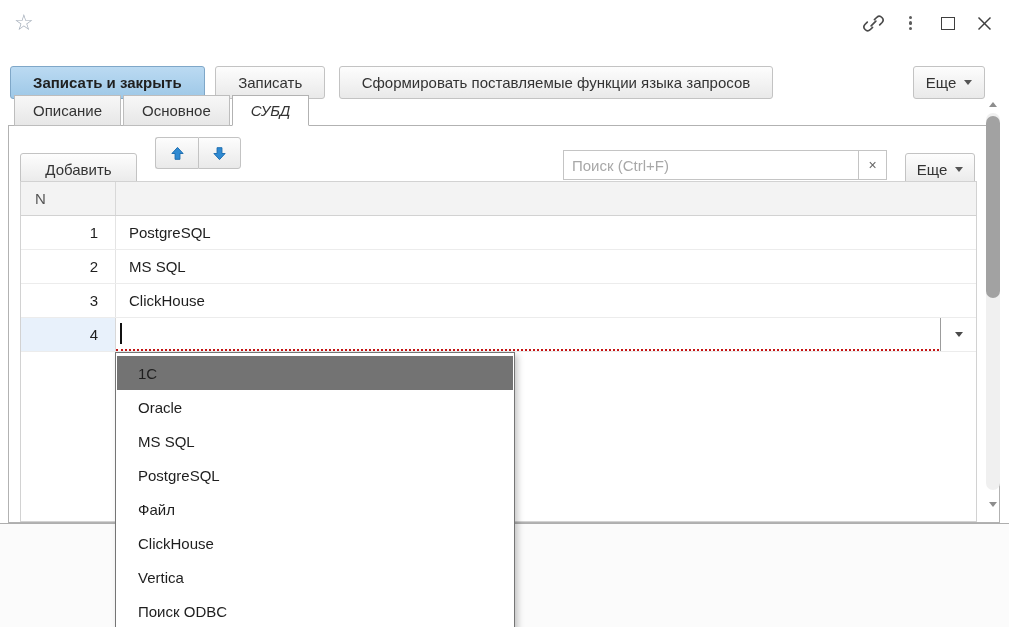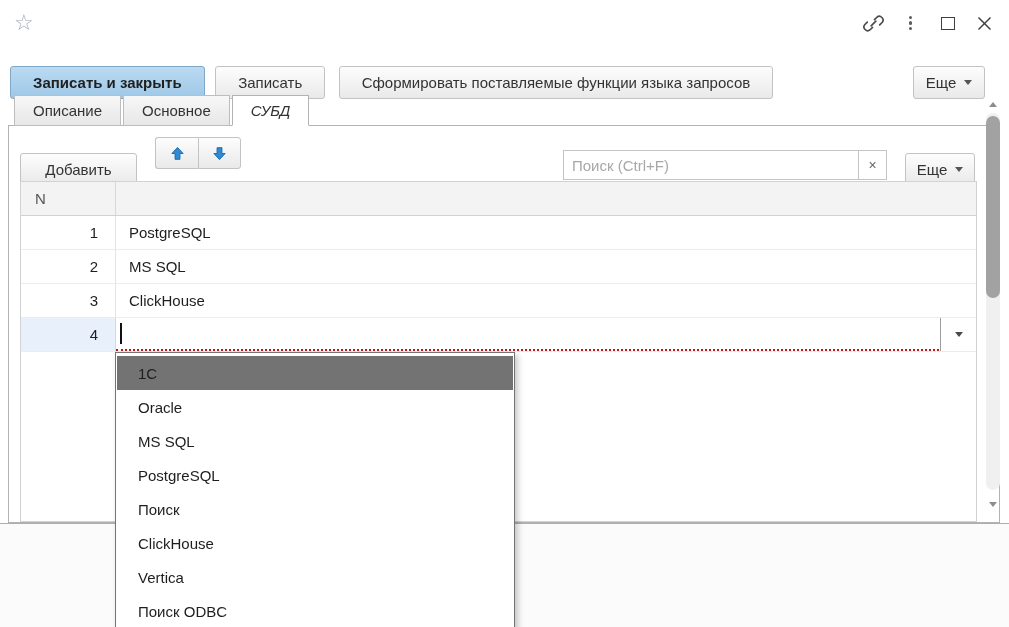--- a/index.html
+++ b/index.html
@@ -232,17 +232,17 @@
 </div>
 
 <div class="bottom-line"></div>
 <div class="below-area"></div>
 
 <div class="dropdown">
   <div class="dd-item selected">1C</div>
   <div class="dd-item">Oracle</div>
   <div class="dd-item">MS SQL</div>
   <div class="dd-item">PostgreSQL</div>
-  <div class="dd-item">Поиск</div>
+  <div class="dd-item">Файл</div>
   <div class="dd-item">ClickHouse</div>
   <div class="dd-item">Vertica</div>
   <div class="dd-item">Поиск ODBC</div>
 </div>
 
 </body></html>

